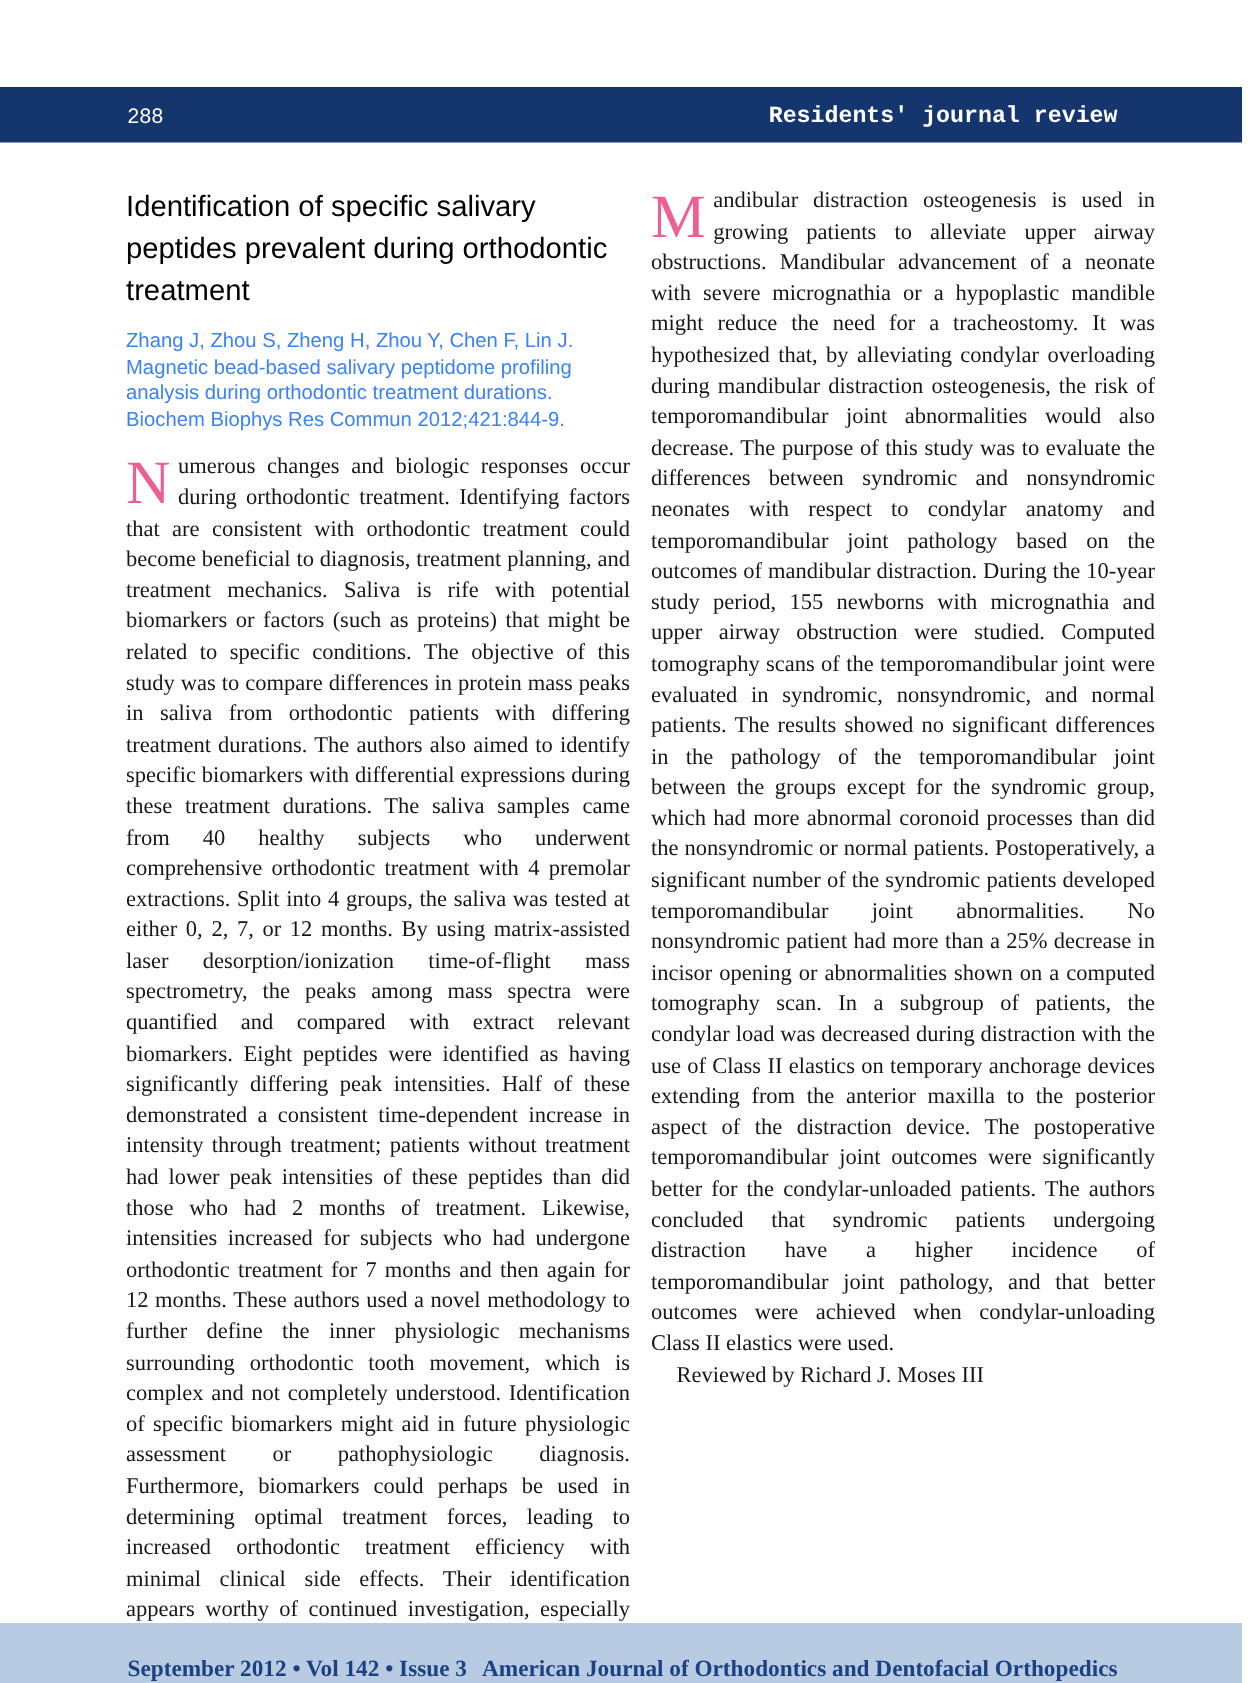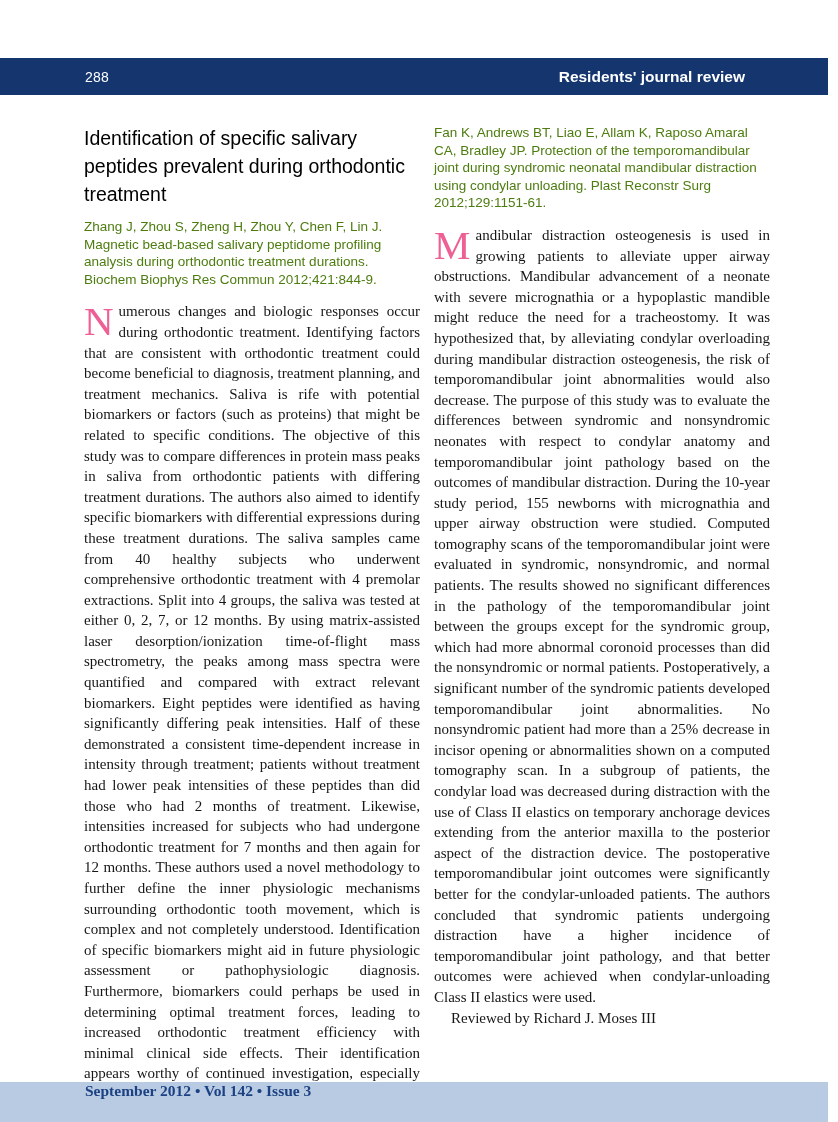--- a/index.html
+++ b/index.html
@@ -23,21 +23,21 @@
     justify-content: space-between;
     align-items: center;
     padding: 0 83px 0 85px;
   }
   .topbar .pagenum {
     font-family: "Liberation Sans", sans-serif;
     font-size: 14px;
     letter-spacing: .2px;
   }
   .topbar .section {
-    font-family: Liberation Sans, sans-serif;
+    font-family: Liberation Mono, monospace;
     font-weight: bold;
     font-size: 15.5px;
   }
   
   .columns {
     position: absolute;
     top: 124px; left: 84px;
     width: 686px;
     display: flex;
     gap: 14px;
@@ -48,21 +48,21 @@
     font-weight: normal;
     font-size: 19.5px;
     line-height: 28px;
     color: #000000;
     margin: 0 0 10px 0;
   }
   .citation {
     font-family: "Liberation Sans", sans-serif;
     font-size: 13.5px;
     line-height: 17.6px;
-    color: #4d7c0f;
+    color: #3b82f6;
     margin: 0 0 13px 0;
   }
   .bodytext {
     font-family: "Liberation Serif", serif;
     font-size: 15px;
     line-height: 20.6px;
     color: #161616;
     text-align: justify;
     hyphens: auto;
     -webkit-hyphens: auto;
@@ -84,21 +84,21 @@
   }
   
   .botbar {
     position: absolute;
     bottom: 0; left: 0;
     width: 100%; height: 40px;
     background: #b9cbe2;
     color: #1b4183;
     display: flex;
     justify-content: space-between;
-    align-items: flex-start;
+    align-items: flex-end;
     padding: 0 83px 0 85px;
     font-family: "Liberation Serif", serif;
     font-weight: bold;
     font-size: 15.5px;
   }
 </style>
 </head>
 <body>
 
 <div class="page">
@@ -111,24 +111,24 @@
   <main class="columns">
 
     <article class="col">
       <h1 class="article-title">Identification of specific salivary peptides prevalent during orthodontic treatment</h1>
       <p class="citation">Zhang J, Zhou S, Zheng H, Zhou Y, Chen F, Lin J. Magnetic bead-based salivary peptidome profiling analysis during orthodontic treatment durations. Biochem Biophys Res Commun 2012;421:844-9.</p>
       <div class="bodytext"><span class="dropcap">N</span><span>umerous changes and biologic responses occur during orthodontic treatment. Identifying factors that are consistent with orthodontic treatment could become beneficial to diagnosis, treatment planning, and treatment mechanics. Saliva is rife with potential biomarkers or factors (such as proteins) that might be related to specific conditions. The objective of this study was to compare differences in protein mass peaks in saliva from orthodontic patients with differing treatment durations. The authors also aimed to identify specific biomarkers with differential expressions during these treatment durations. The saliva samples came from 40 healthy subjects who underwent comprehensive orthodontic treatment with 4 premolar extractions. Split into 4 groups, the saliva was tested at either 0, 2, 7, or 12 months. By using matrix-assisted laser desorption/ionization time-of-flight mass spectrometry, the peaks among mass spectra were quantified and compared with extract relevant biomarkers. Eight peptides were identified as having significantly differing peak intensities. Half of these demonstrated a consistent time-dependent increase in intensity through treatment; patients without treatment had lower peak intensities of these peptides than did those who had 2 months of treatment. Likewise, intensities increased for subjects who had undergone orthodontic treatment for 7 months and then again for 12 months. These authors used a novel methodology to further define the inner physiologic mechanisms surrounding orthodontic tooth movement, which is complex and not completely understood. Identification of specific biomarkers might aid in future physiologic assessment or pathophysiologic diagnosis. Furthermore, biomarkers could perhaps be used in determining optimal treatment forces, leading to increased orthodontic treatment efficiency with minimal clinical side effects. Their identification appears worthy of continued investigation, especially with a noninvasive approach.</span></div>
       <div class="reviewer">Reviewed by Matthew Etter</div>
     </article>
 
     <article class="col">
-      <p class="citation">Fan K, Andrews BT, Liao E, Allam K, Raposo Amaral CA, Bradley JP. Protection of the temporomandibular joint during syndromic neonatal mandibular distraction using condylar unloading. Plast Reconstr Surg 2012;129:1151-61.</p>
       <div class="bodytext"><span class="dropcap">M</span><span>andibular distraction osteogenesis is used in growing patients to alleviate upper airway obstructions. Mandibular advancement of a neonate with severe micrognathia or a hypoplastic mandible might reduce the need for a tracheostomy. It was hypothesized that, by alleviating condylar overloading during mandibular distraction osteogenesis, the risk of temporomandibular joint abnormalities would also decrease. The purpose of this study was to evaluate the differences between syndromic and nonsyndromic neonates with respect to condylar anatomy and temporomandibular joint pathology based on the outcomes of mandibular distraction. During the 10-year study period, 155 newborns with micrognathia and upper airway obstruction were studied. Computed tomography scans of the temporomandibular joint were evaluated in syndromic, nonsyndromic, and normal patients. The results showed no significant differences in the pathology of the temporomandibular joint between the groups except for the syndromic group, which had more abnormal coronoid processes than did the nonsyndromic or normal patients. Postoperatively, a significant number of the syndromic patients developed temporomandibular joint abnormalities. No nonsyndromic patient had more than a 25% decrease in incisor opening or abnormalities shown on a computed tomography scan. In a subgroup of patients, the condylar load was decreased during distraction with the use of Class II elastics on temporary anchorage devices extending from the anterior maxilla to the posterior aspect of the distraction device. The postoperative temporomandibular joint outcomes were significantly better for the condylar-unloaded patients. The authors concluded that syndromic patients undergoing distraction have a higher incidence of temporomandibular joint pathology, and that better outcomes were achieved when condylar-unloading Class II elastics were used.</span></div>
       <div class="reviewer">Reviewed by Richard J. Moses III</div>
     </article>
 
   </main>
 
   <footer class="botbar">
     <span>September 2012 • Vol 142 • Issue 3</span>
+    <span>American Journal of Orthodontics and Dentofacial Orthopedics</span>
   </footer>
 
 </div>
 
 </body></html>

